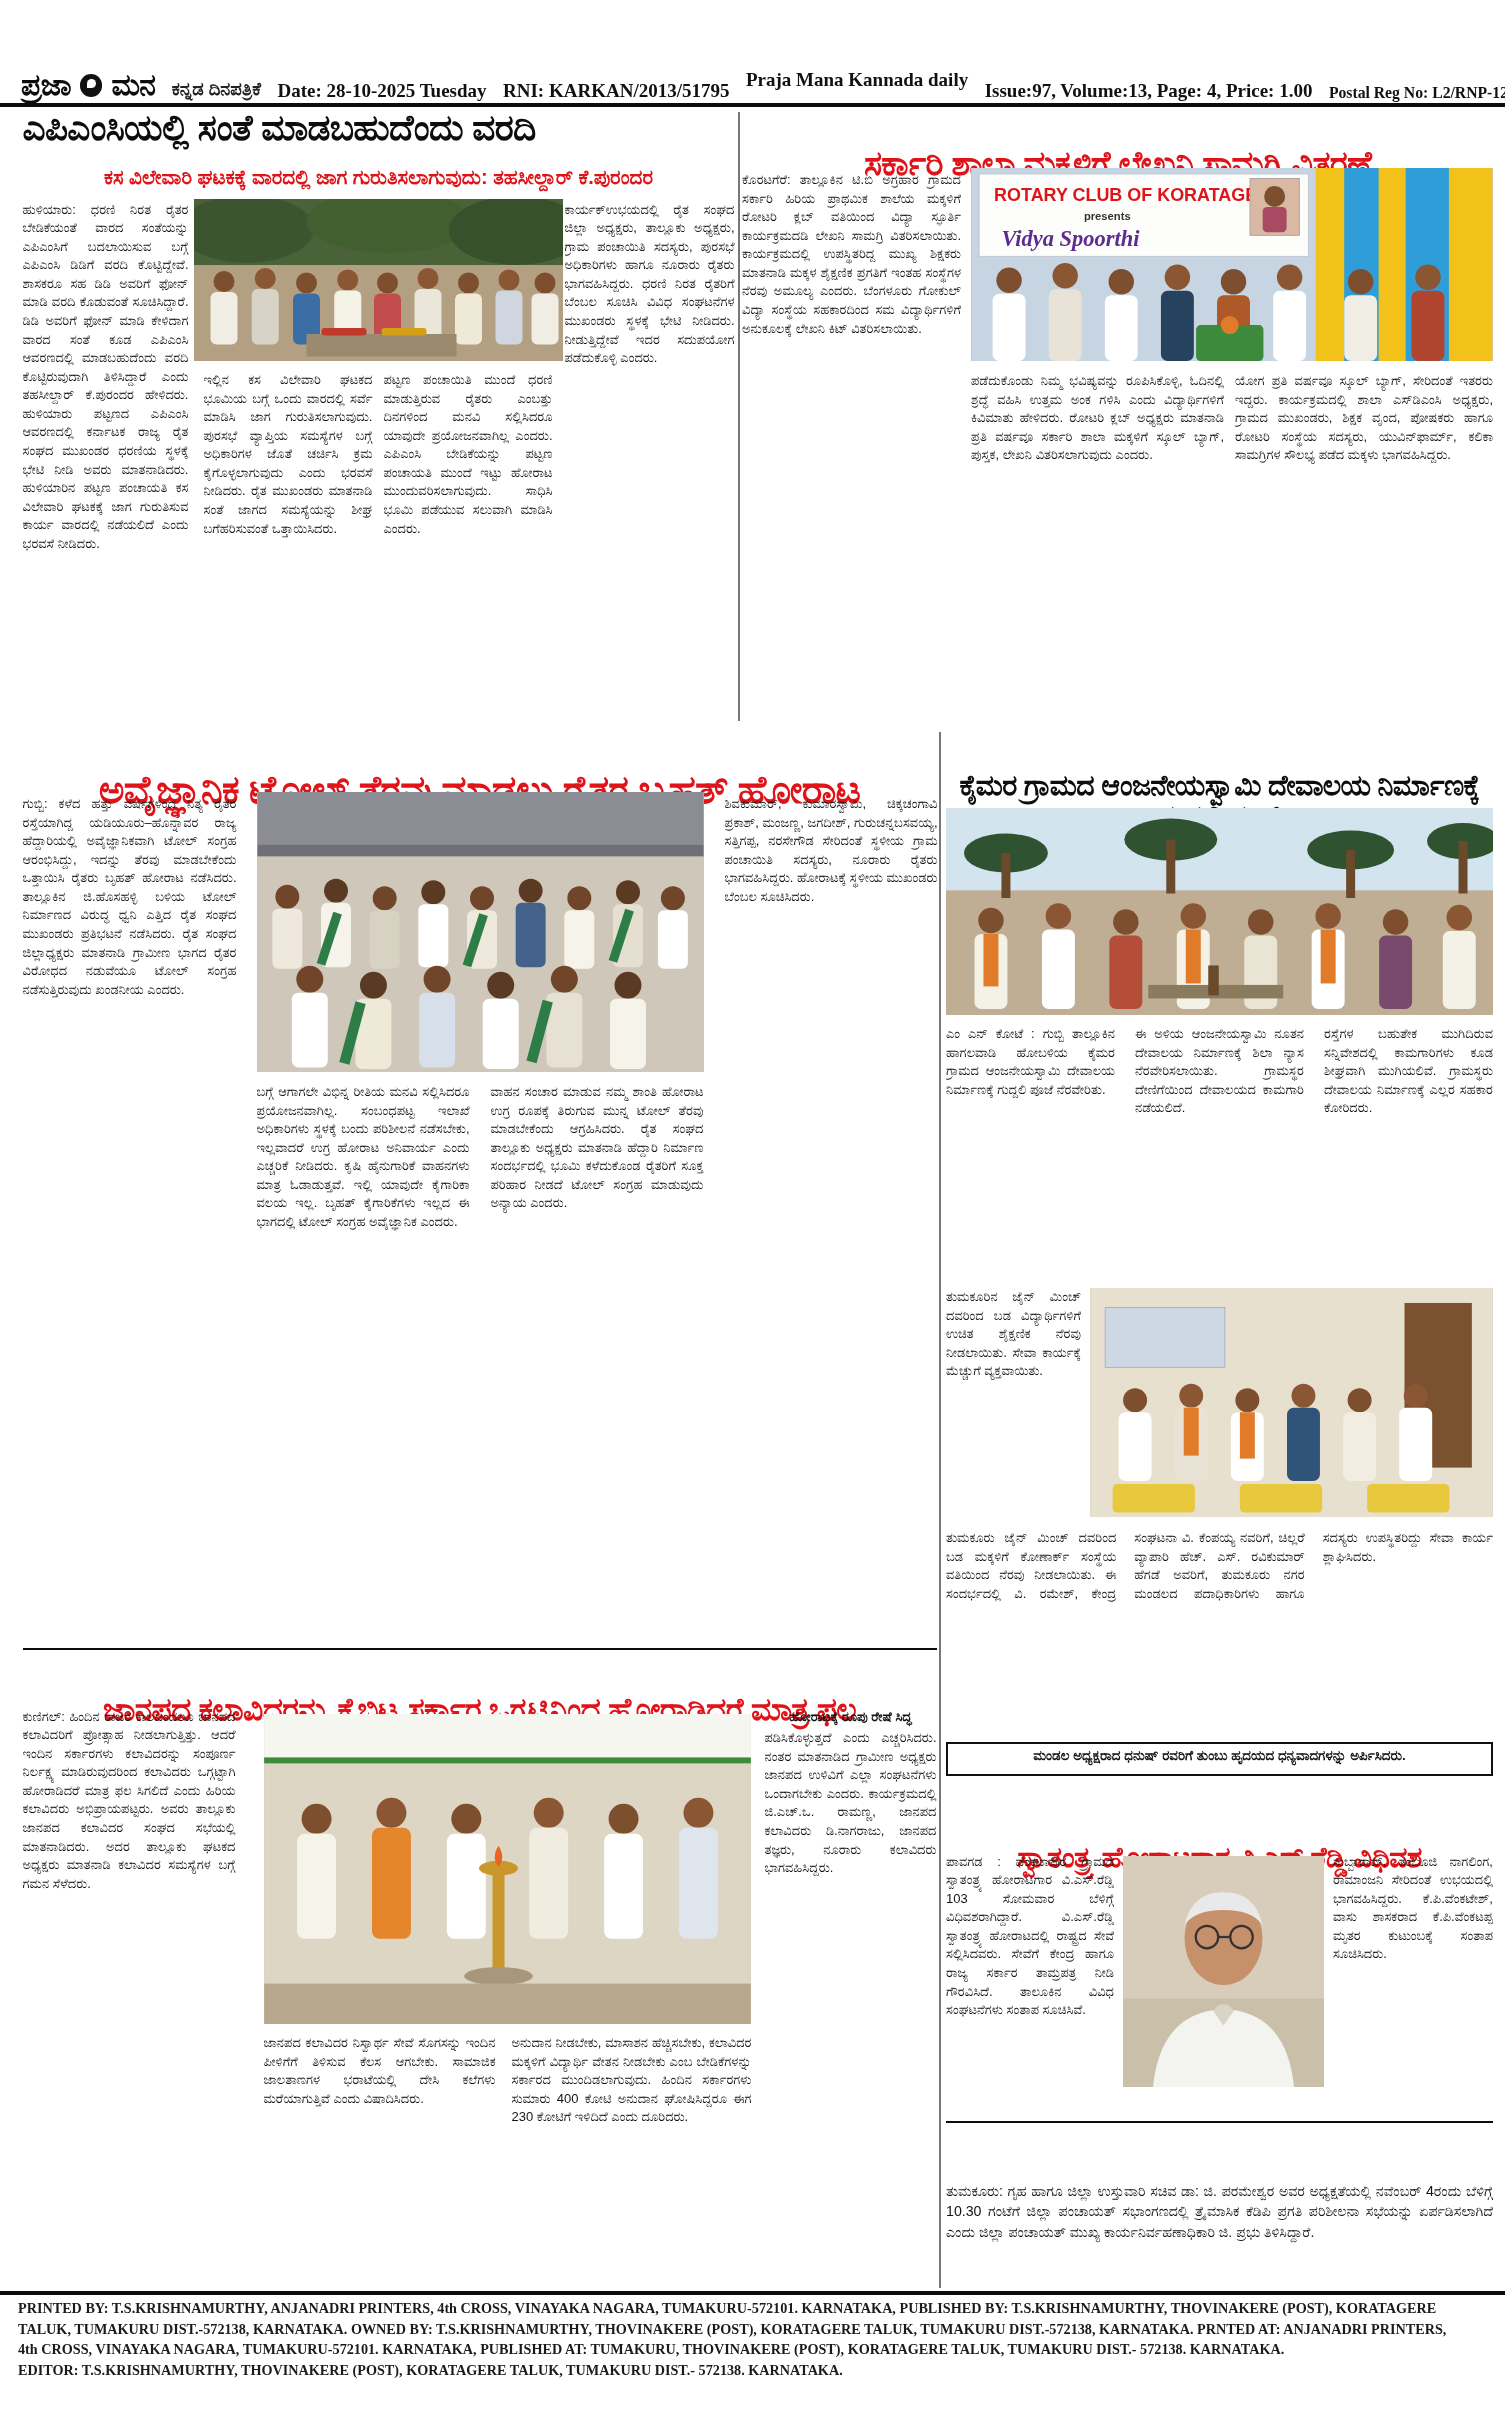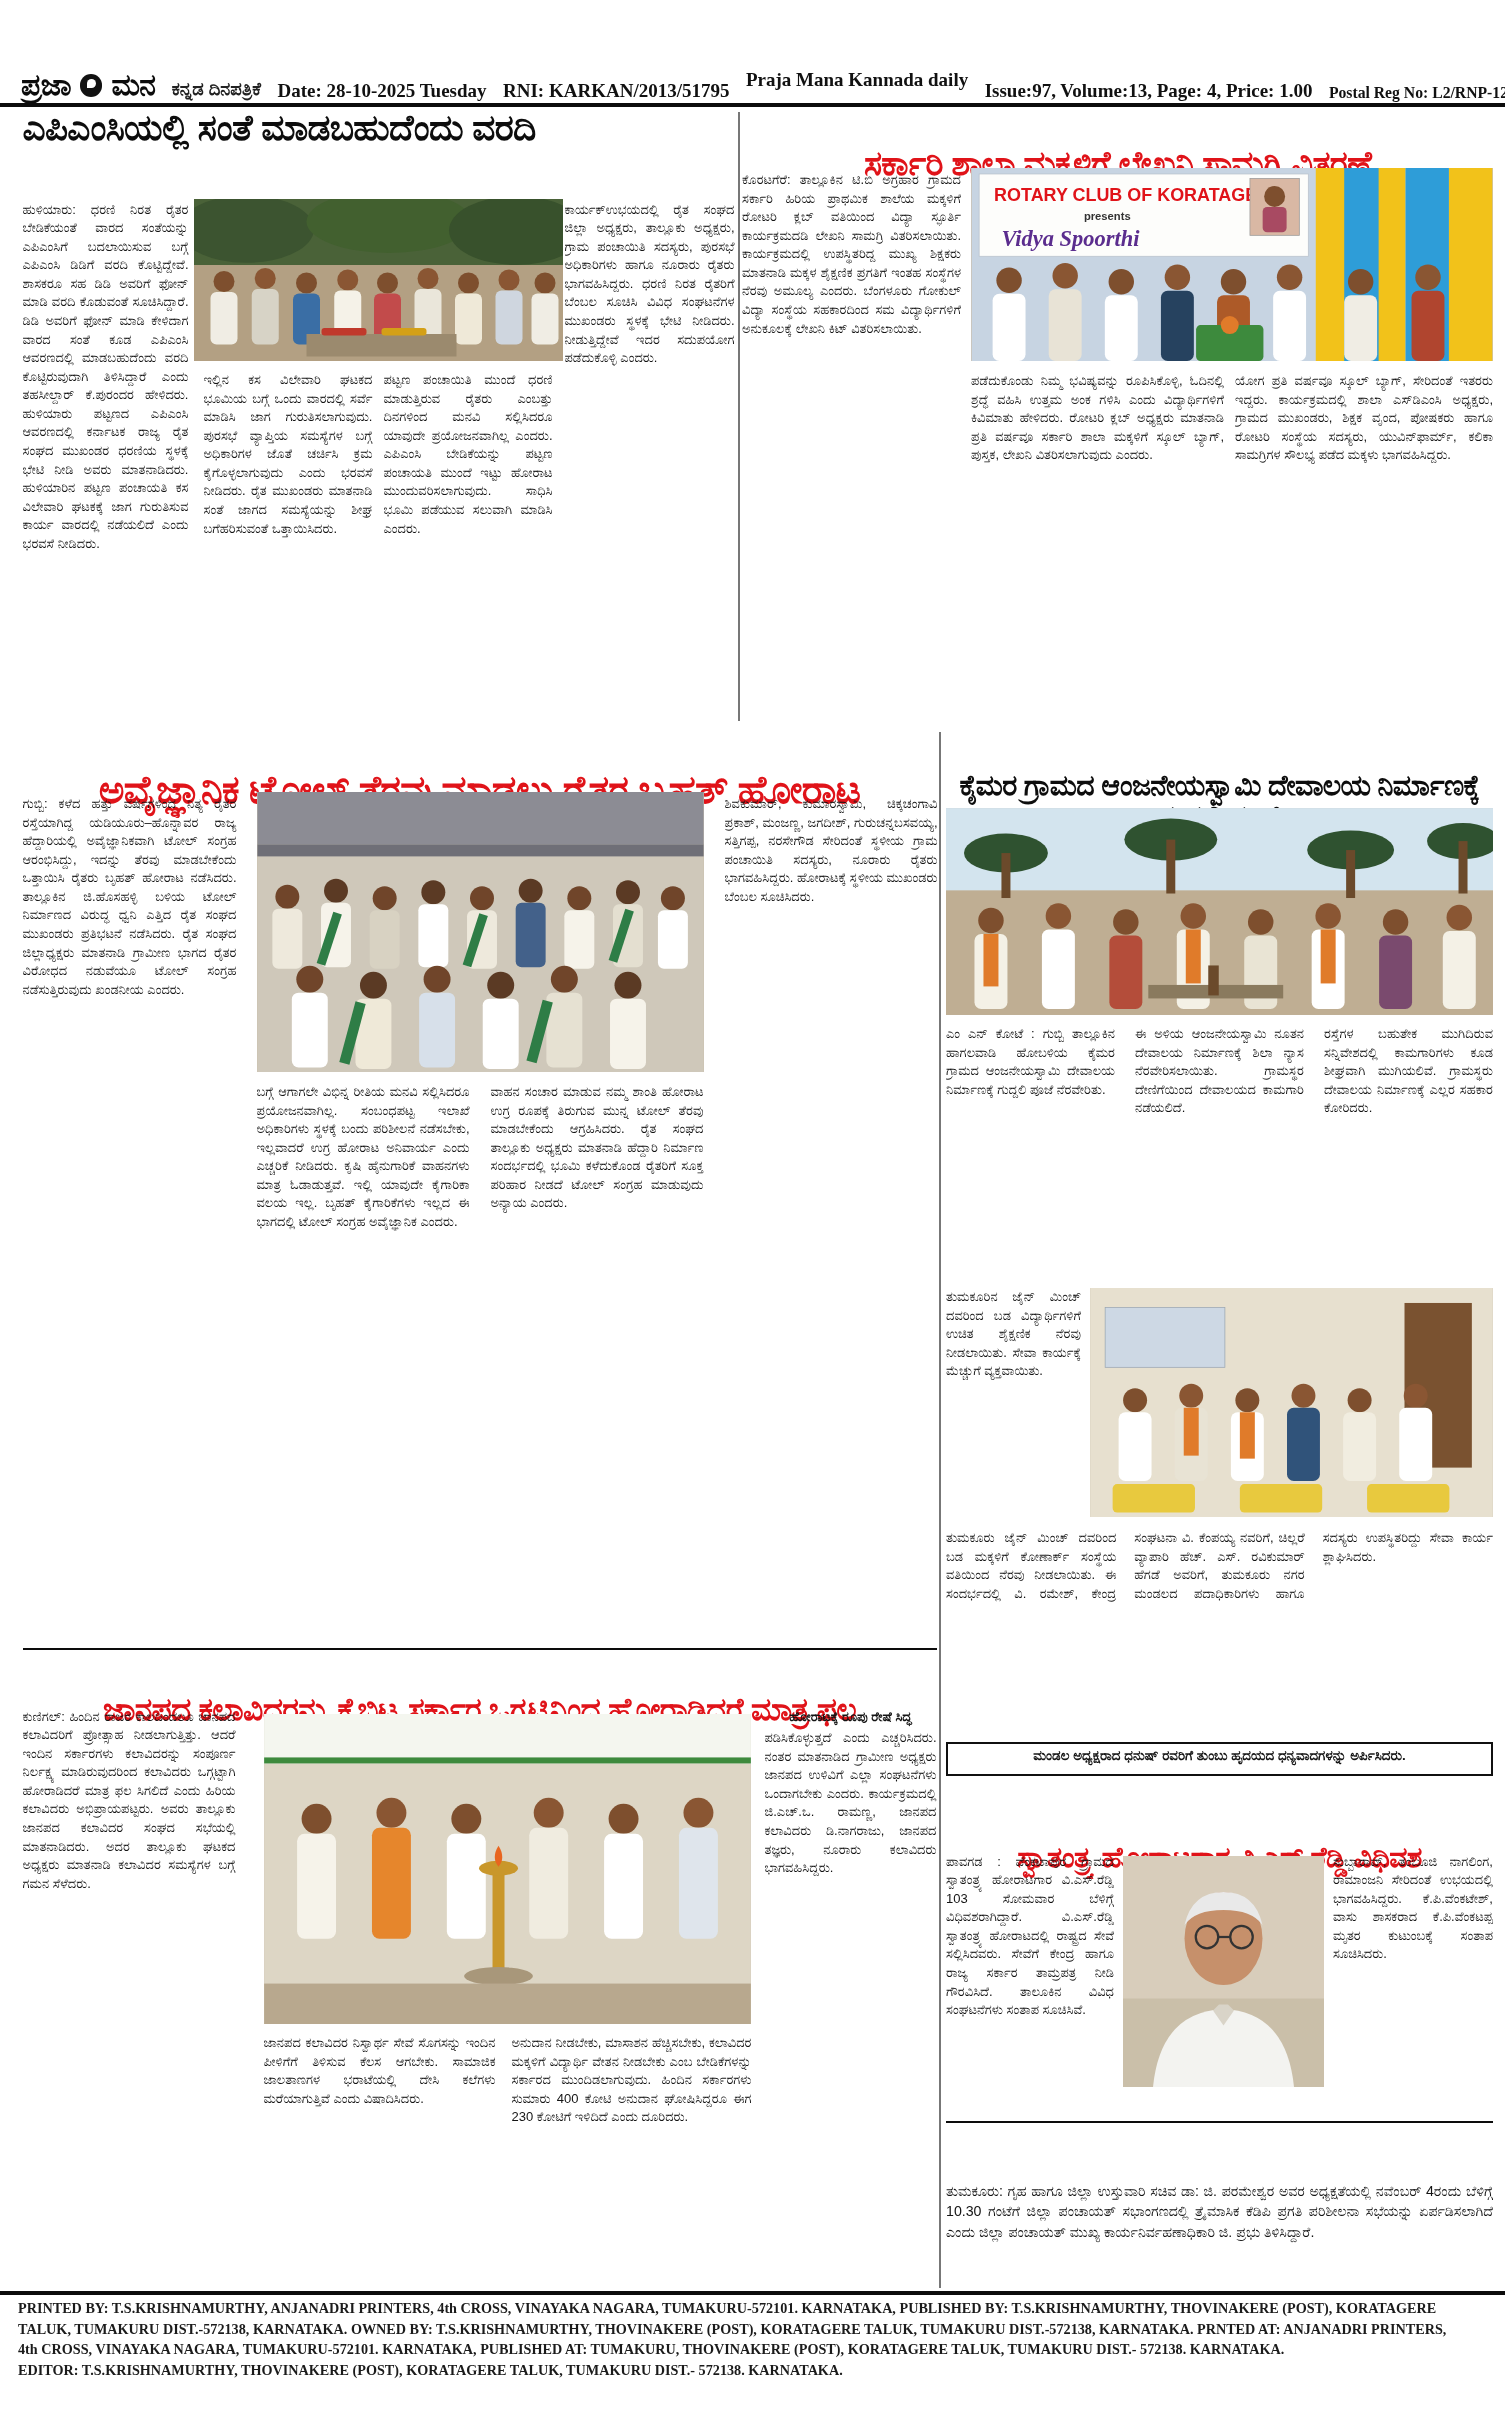--- a/index.html
+++ b/index.html
@@ -68,20 +68,21 @@
   </div>
   <div class="rule" style="left:0;top:103px;width:1505px;height:3.7px;"></div>
 
   <div class="rule" style="left:738px;top:112px;width:1.5px;height:609px;background:#777;"></div>
   <div class="rule" style="left:939px;top:732px;width:1.5px;height:1556px;background:#777;"></div>
   <div class="rule" style="left:22.5px;top:1648px;width:914px;height:2.2px;"></div>
   <div class="rule" style="left:946px;top:2121px;width:547px;height:2.2px;"></div>
   <div class="rule" style="left:0;top:2291px;width:1505px;height:3.7px;"></div>
 
   <div class="hl hl-black" style="left:22.5px;top:109px;width:712px;height:49px;font-size:36px;">ಎಪಿಎಂಸಿಯಲ್ಲಿ ಸಂತೆ ಮಾಡಬಹುದೆಂದು ವರದಿ</div>
+  <div class="subhead-red" style="left:22.5px;top:166px;width:712px;height:27px;font-size:20px;">ಕಸ ವಿಲೇವಾರಿ ಘಟಕಕ್ಕೆ ವಾರದಲ್ಲಿ ಜಾಗ ಗುರುತಿಸಲಾಗುವುದು: ತಹಸೀಲ್ದಾರ್ ಕೆ.ಪುರಂದರ</div>
 
   <div class="art" style="left:22.5px;top:199px;width:712px;height:523px;">
     <div class="col" style="left:0;top:1.5px;width:166px;height:520px;">ಹುಳಿಯಾರು: ಧರಣಿ ನಿರತ ರೈತರ ಬೇಡಿಕೆಯಂತೆ ವಾರದ ಸಂತೆಯನ್ನು ಎಪಿಎಂಸಿಗೆ ಬದಲಾಯಿಸುವ ಬಗ್ಗೆ ಎಪಿಎಂಸಿ ಡಿಡಿಗೆ ವರದಿ ಕೊಟ್ಟಿದ್ದೇವೆ. ಶಾಸಕರೂ ಸಹ ಡಿಡಿ ಅವರಿಗೆ ಫೋನ್ ಮಾಡಿ ವರದಿ ಕೊಡುವಂತೆ ಸೂಚಿಸಿದ್ದಾರೆ. ಡಿಡಿ ಅವರಿಗೆ ಫೋನ್ ಮಾಡಿ ಕೇಳಿದಾಗ ವಾರದ ಸಂತೆ ಕೂಡ ಎಪಿಎಂಸಿ ಆವರಣದಲ್ಲಿ ಮಾಡಬಹುದೆಂದು ವರದಿ ಕೊಟ್ಟಿರುವುದಾಗಿ ತಿಳಿಸಿದ್ದಾರೆ ಎಂದು ತಹಸೀಲ್ದಾರ್ ಕೆ.ಪುರಂದರ ಹೇಳಿದರು. ಹುಳಿಯಾರು ಪಟ್ಟಣದ ಎಪಿಎಂಸಿ ಆವರಣದಲ್ಲಿ ಕರ್ನಾಟಕ ರಾಜ್ಯ ರೈತ ಸಂಘದ ಮುಖಂಡರ ಧರಣಿಯ ಸ್ಥಳಕ್ಕೆ ಭೇಟಿ ನೀಡಿ ಅವರು ಮಾತನಾಡಿದರು. ಹುಳಿಯಾರಿನ ಪಟ್ಟಣ ಪಂಚಾಯತಿ ಕಸ ವಿಲೇವಾರಿ ಘಟಕಕ್ಕೆ ಜಾಗ ಗುರುತಿಸುವ ಕಾರ್ಯ ವಾರದಲ್ಲಿ ನಡೆಯಲಿದೆ ಎಂದು ಭರವಸೆ ನೀಡಿದರು.</div>
     <div class="photo" style="left:171px;top:0;width:369px;height:162px;">
       <svg width="369" height="162" viewBox="0 0 492 216">
         <rect width="492" height="90" fill="#4a6238"></rect>
         <ellipse cx="70" cy="40" rx="90" ry="45" fill="#3c5430"></ellipse>
         <ellipse cx="260" cy="30" rx="110" ry="42" fill="#42602f"></ellipse>
         <ellipse cx="430" cy="42" rx="90" ry="46" fill="#38512c"></ellipse>
         <rect y="88" width="492" height="128" fill="#b3a083"></rect>

